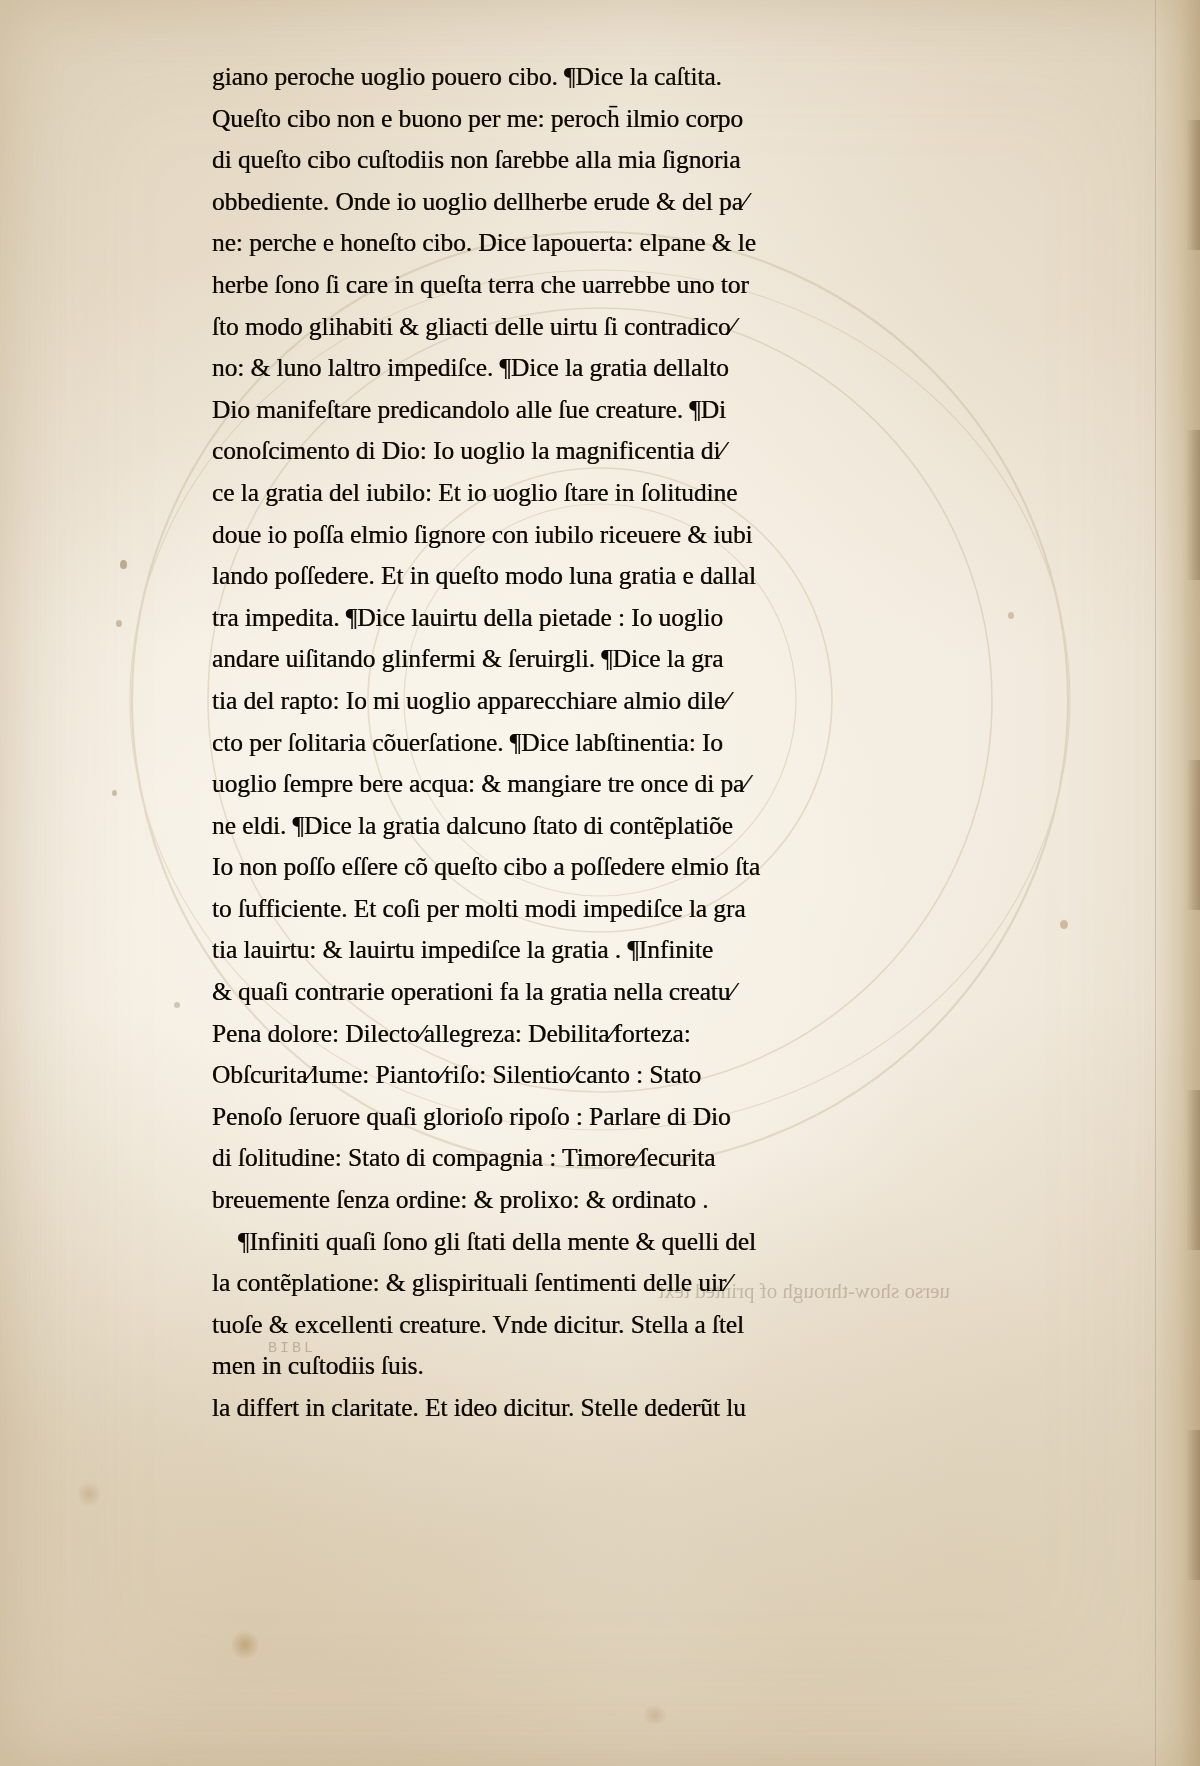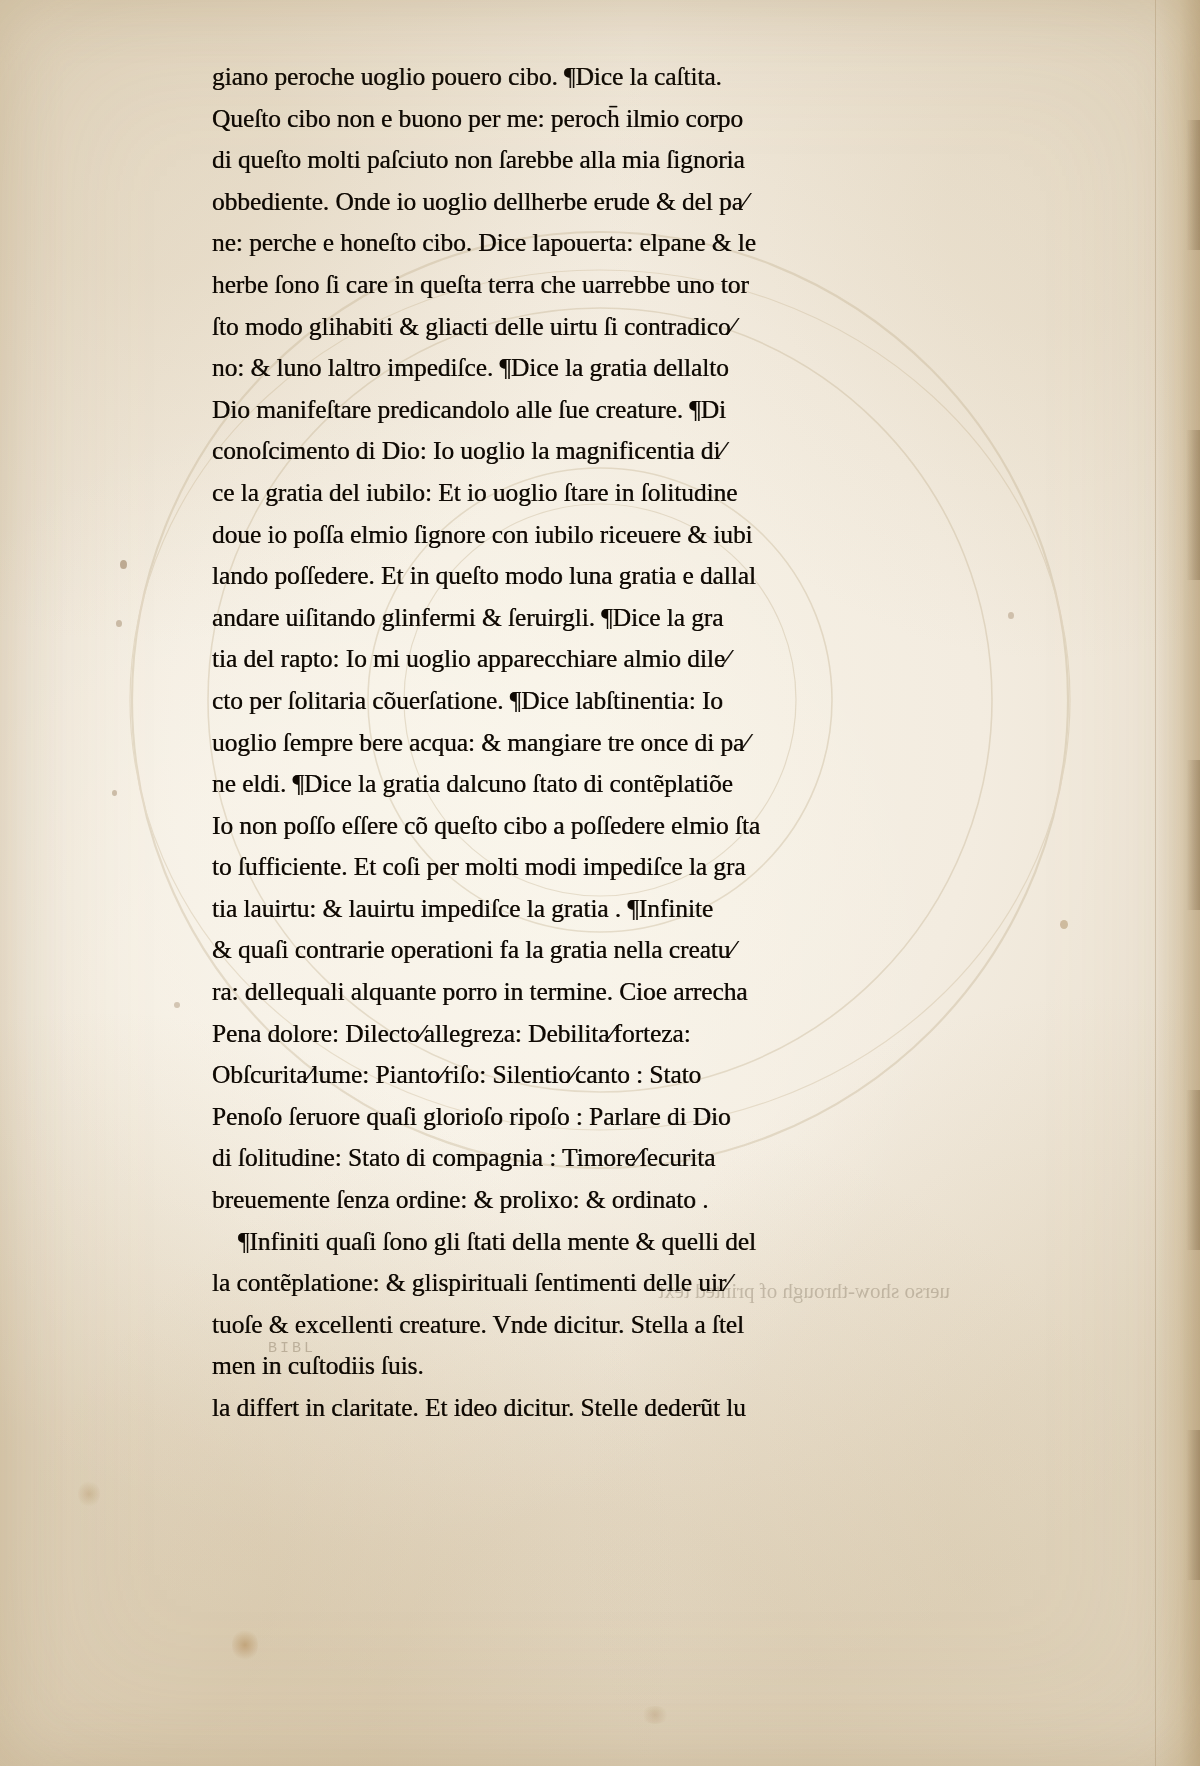--- a/index.html
+++ b/index.html
@@ -158,41 +158,41 @@
   <div class="spot" style="left:232px;  top:1628px; width:26px; height:34px; background:radial-gradient(circle, rgba(168,122,62,0.45), rgba(168,122,62,0) 70%);"></div>
   <div class="spot" style="left:78px;   top:1480px; width:22px; height:28px; background:radial-gradient(circle, rgba(168,130,78,0.30), rgba(168,130,78,0) 72%);"></div>
   <div class="spot" style="left:640px;  top:1706px; width:30px; height:18px; background:radial-gradient(circle, rgba(160,124,74,0.25), rgba(160,124,74,0) 70%);"></div>
 
   <div class="showthrough">uerso show-through of printed text</div>
   <div class="stamp-ghost">BIBL</div>
 
   <div class="text-block">
     <div class="line">giano peroche uoglio pouero cibo. ¶Dice la caſtita.</div>
     <div class="line">Queſto cibo non e buono per me: peroch̄ ilmio corpo</div>
-    <div class="line">di queſto molti paſciuto non ſarebbe alla mia ſignoria</div>
+    <div class="line">di queſto cibo cuſtodiis non ſarebbe alla mia ſignoria</div>
     <div class="line">obbediente. Onde io uoglio dellherbe erude &amp; del pa⁄</div>
     <div class="line">ne: perche e honeſto cibo. Dice lapouerta: elpane  &amp; le</div>
     <div class="line">herbe ſono ſi care in queſta terra che uarrebbe uno tor</div>
     <div class="line">ſto modo glihabiti &amp; gliacti delle uirtu ſi contradico⁄</div>
     <div class="line">no: &amp; luno laltro impediſce. ¶Dice la gratia dellalto</div>
     <div class="line">Dio manifeſtare predicandolo alle ſue creature. ¶Di</div>
     <div class="line">conoſcimento di Dio: Io uoglio la magnificentia di⁄</div>
     <div class="line">ce la gratia del iubilo: Et io uoglio ſtare in ſolitudine</div>
     <div class="line">doue io poſſa elmio ſignore con iubilo riceuere &amp; iubi</div>
     <div class="line">lando poſſedere. Et in queſto modo luna gratia e dallal</div>
+    <div class="line">tra impedita. ¶Dice lauirtu della pietade : Io uoglio</div>
     <div class="line">andare uiſitando glinfermi &amp; ſeruirgli. ¶Dice la gra</div>
     <div class="line">tia del rapto: Io mi uoglio apparecchiare almio dile⁄</div>
     <div class="line">cto per ſolitaria cõuerſatione. ¶Dice labſtinentia: Io</div>
     <div class="line">uoglio ſempre bere acqua: &amp; mangiare tre once di pa⁄</div>
     <div class="line">ne eldi. ¶Dice la gratia dalcuno ſtato di contẽplatiõe</div>
     <div class="line">Io non poſſo eſſere cõ queſto cibo a poſſedere elmio ſta</div>
     <div class="line">to ſufficiente. Et coſi per molti modi impediſce la gra</div>
     <div class="line">tia lauirtu: &amp; lauirtu impediſce la gratia . ¶Infinite</div>
     <div class="line">&amp; quaſi contrarie operationi fa la gratia nella creatu⁄</div>
-    <div class="line">ra: dellequali alquante porro in termine. Cioe arrecha</div>
     <div class="line">Pena dolore: Dilecto⁄allegreza: Debilita⁄forteza:</div>
     <div class="line">Obſcurita⁄lume: Pianto⁄riſo: Silentio⁄canto : Stato</div>
     <div class="line">Penoſo ſeruore quaſi glorioſo ripoſo : Parlare di Dio</div>
     <div class="line">di ſolitudine: Stato di compagnia : Timore⁄ſecurita</div>
     <div class="line">breuemente ſenza ordine: &amp; prolixo: &amp; ordinato .</div>
     <div class="line indent">¶Infiniti quaſi ſono gli ſtati della mente &amp; quelli del</div>
     <div class="line">la contẽplatione: &amp; glispirituali ſentimenti delle uir⁄</div>
     <div class="line">tuoſe &amp; excellenti creature. Vnde dicitur. Stella a ſtel</div>
     <div class="line">men in cuſtodiis ſuis.</div>
     <div class="line">la differt in claritate. Et ideo dicitur. Stelle dederũt lu</div>

